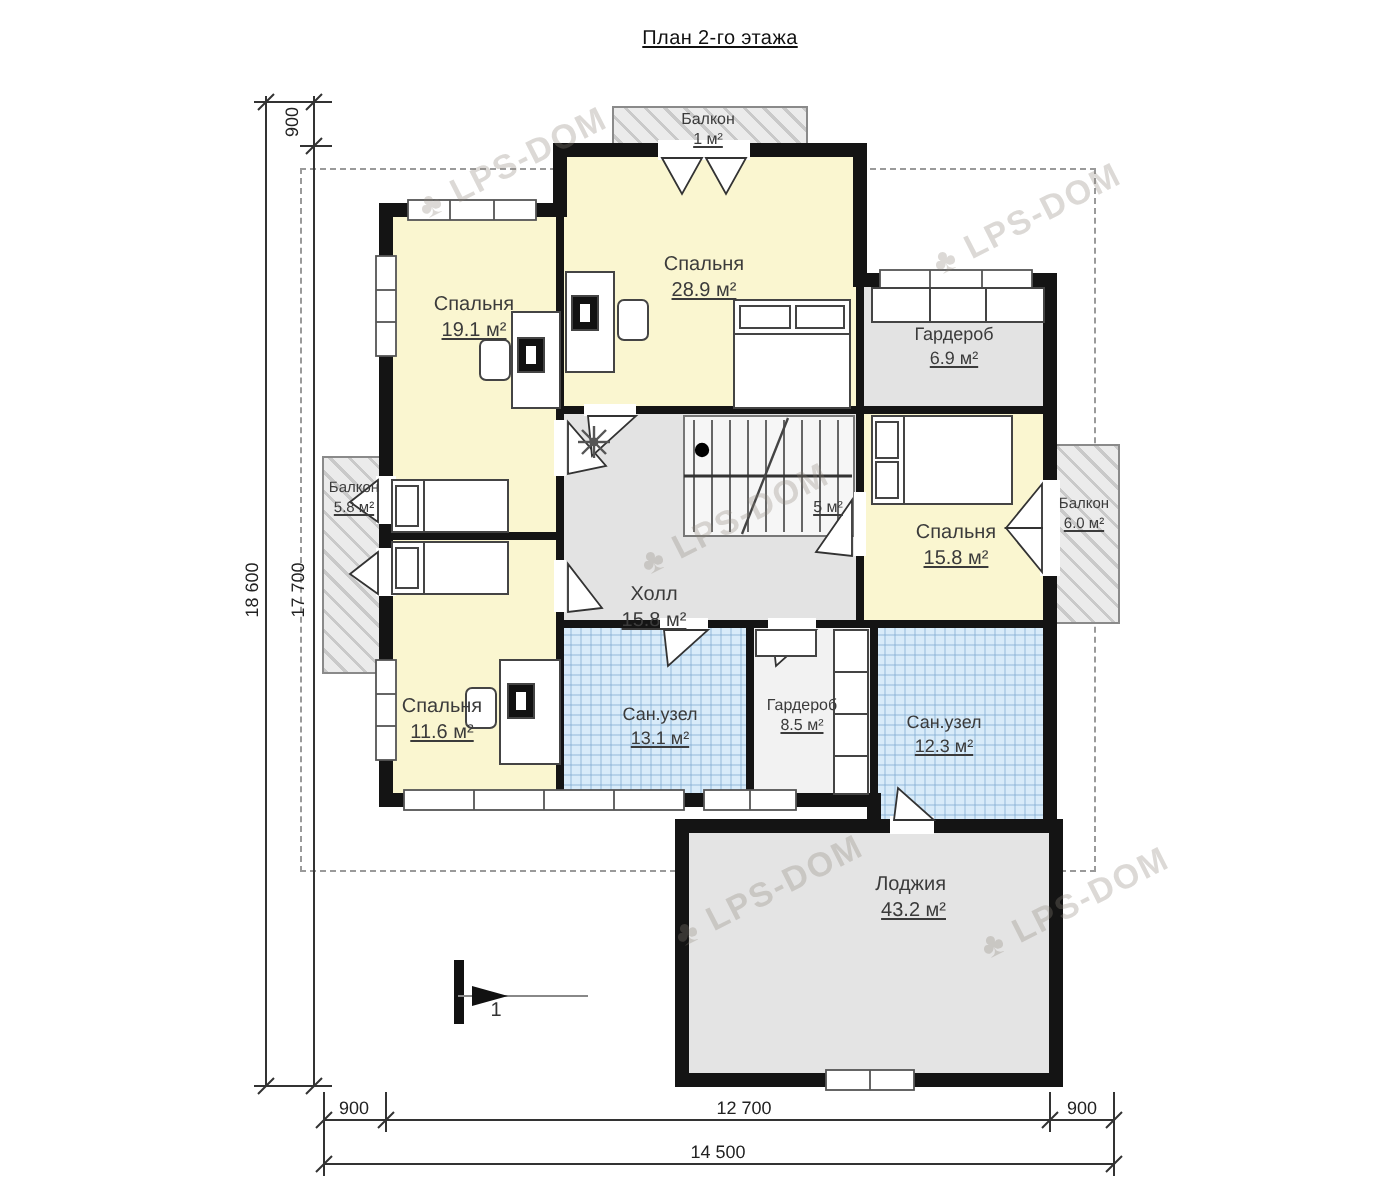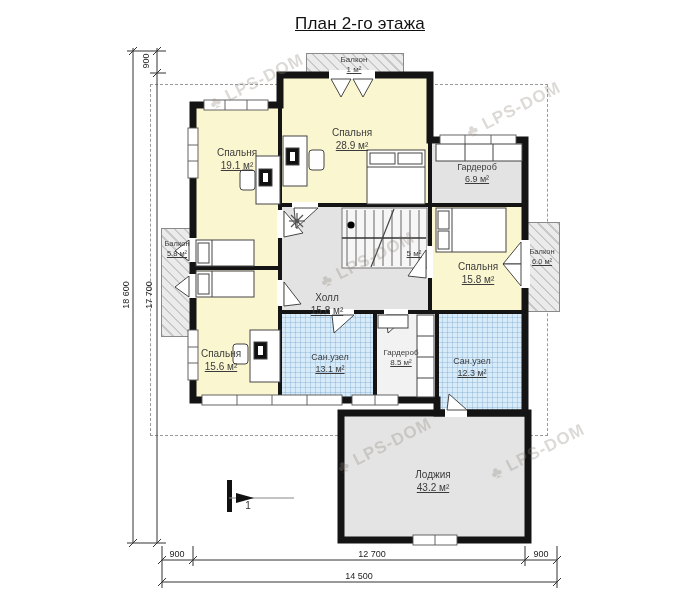--- a/index.html
+++ b/index.html
@@ -19,21 +19,21 @@
            background:repeating-linear-gradient(45deg,#c9c9c9 0 1.5px,#ebebeb 1.5px 7px);}
   .roof{position:absolute;z-index:0;border:1.2px dashed #9a9a9a;}
   
   .rlabel{position:absolute;z-index:5;text-align:center;color:#3b3b3b;line-height:1.3;pointer-events:none;}
   .rlabel .nm{display:block;}
   .rlabel .area{display:block;text-decoration:underline;}
   .fs10{font-size:10px;} .fs9{font-size:9px;} .fs8{font-size:8px;} .fs75{font-size:7.5px;}
   .dim{position:absolute;z-index:5;font-size:9px;color:#222;text-align:center;pointer-events:none;}
   .vdim{transform:rotate(-90deg);transform-origin:center;}
   #title{position:absolute;z-index:5;left:250px;top:14px;width:220px;text-align:center;
-         font-size:17px;color:#111;text-decoration:underline;letter-spacing:.2px;}
+         font-size:10px;color:#111;text-decoration:underline;letter-spacing:.2px;}
   .wm{position:absolute;z-index:4;color:#8d857a;opacity:.30;font-size:17px;font-weight:bold;
       white-space:nowrap;transform:rotate(-27deg);pointer-events:none;letter-spacing:1px;}
   svg{position:absolute;left:0;top:0;z-index:3;pointer-events:none;}
   .seclabel{position:absolute;z-index:5;font-size:10px;color:#333;text-align:center;}
 </style>
 </head>
 <body>
 
 <div id="canvas">
 
@@ -267,35 +267,35 @@
   <div class="rlabel fs10" style="left:438px;top:260px;width:80px;">
     <span class="nm">Спальня</span>
       <span class="area">15.8 м²</span>
     </div>
   <div class="rlabel fs75" style="left:521px;top:247px;width:42px;">
     <span class="nm">Балкон</span>
       <span class="area">6.0 м²</span>
     </div>
   <div class="rlabel fs10" style="left:181px;top:347px;width:80px;">
     <span class="nm">Спальня</span>
-      <span class="area">15.6 м²</span>
+      <span class="area">11.6 м²</span>
     </div>
   <div class="rlabel fs9" style="left:290px;top:352px;width:80px;">
     <span class="nm">Сан.узел</span>
       <span class="area">13.1 м²</span>
     </div>
   <div class="rlabel fs8" style="left:367px;top:348px;width:68px;">
     <span class="nm">Гардероб</span>
       <span class="area">8.5 м²</span>
     </div>
   <div class="rlabel fs9" style="left:432px;top:356px;width:80px;">
     <span class="nm">Сан.узел</span>
       <span class="area">12.3 м²</span>
     </div>
-  <div class="rlabel fs10" style="left:393px;top:468px;width:80px;">
+  <div class="rlabel fs10" style="left:393px;top:436px;width:80px;text-align:right;">
     <span class="nm">Лоджия</span>
       <span class="area">43.2 м²</span>
     </div>
 
   <div class="dim vdim" style="left:96px;top:290px;width:60px;">18 600</div>
   <div class="dim vdim" style="left:119px;top:290px;width:60px;">17 700</div>
   <div class="dim vdim" style="left:126px;top:56px;width:40px;">900</div>
   <div class="dim" style="left:157px;top:549px;width:40px;">900</div>
   <div class="dim" style="left:332px;top:549px;width:80px;">12 700</div>
   <div class="dim" style="left:521px;top:549px;width:40px;">900</div>

